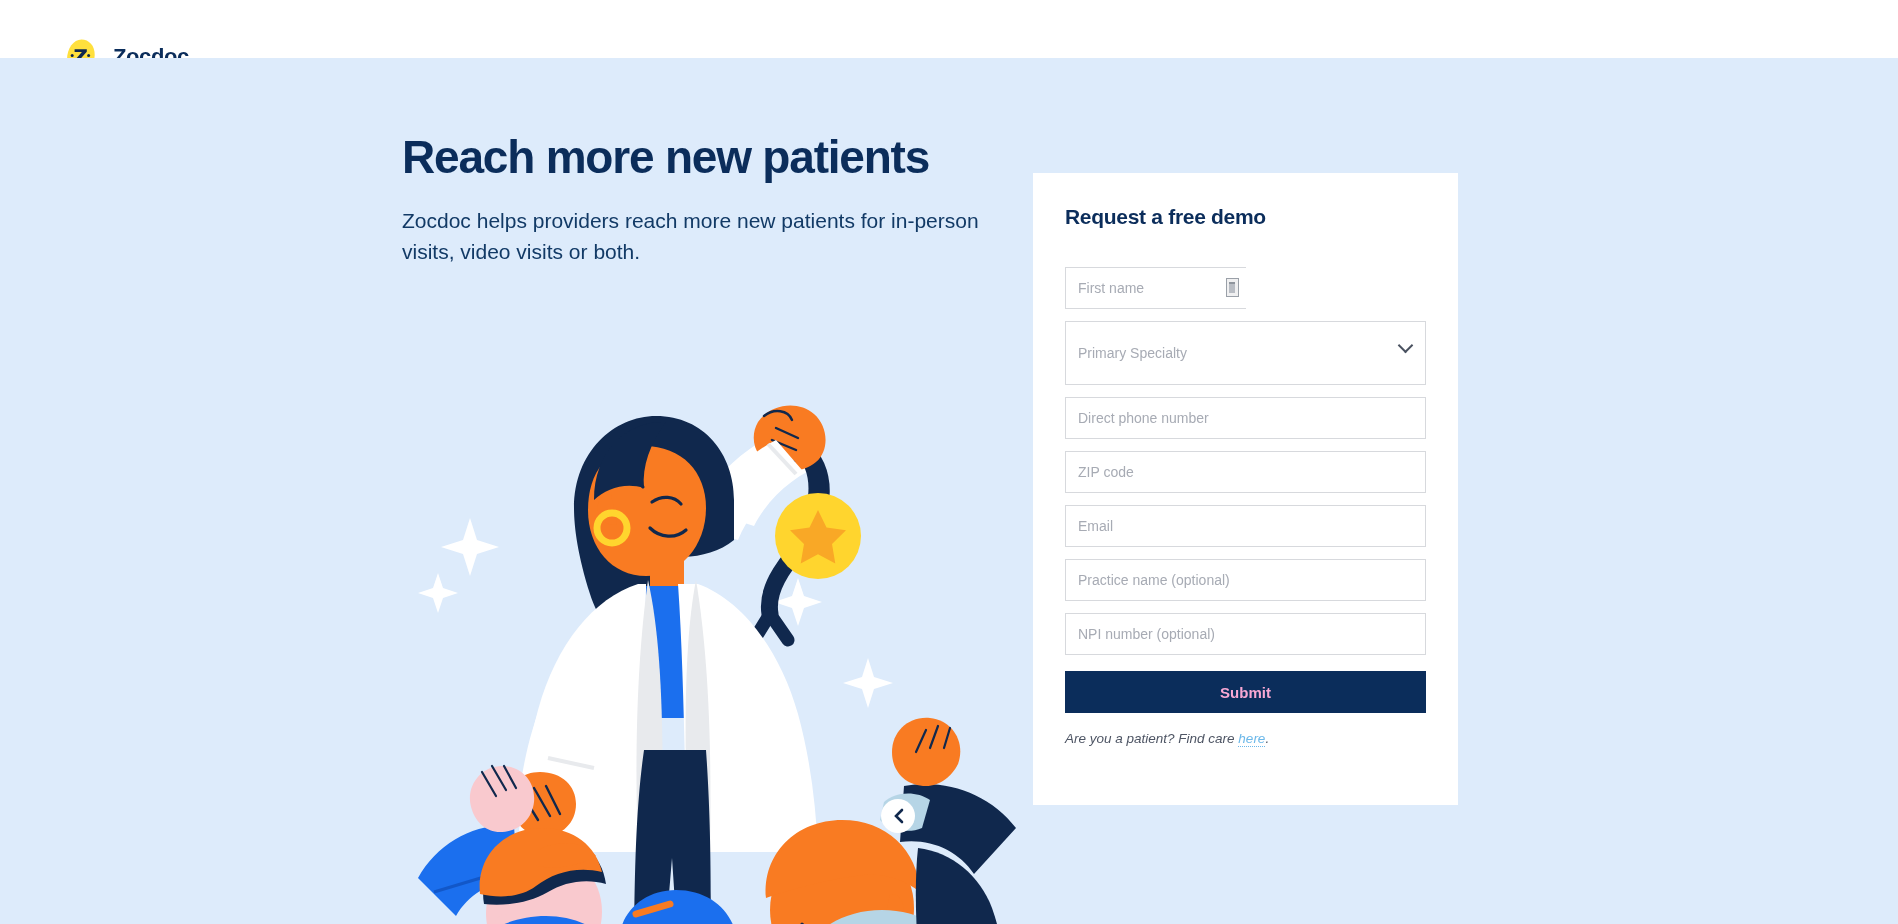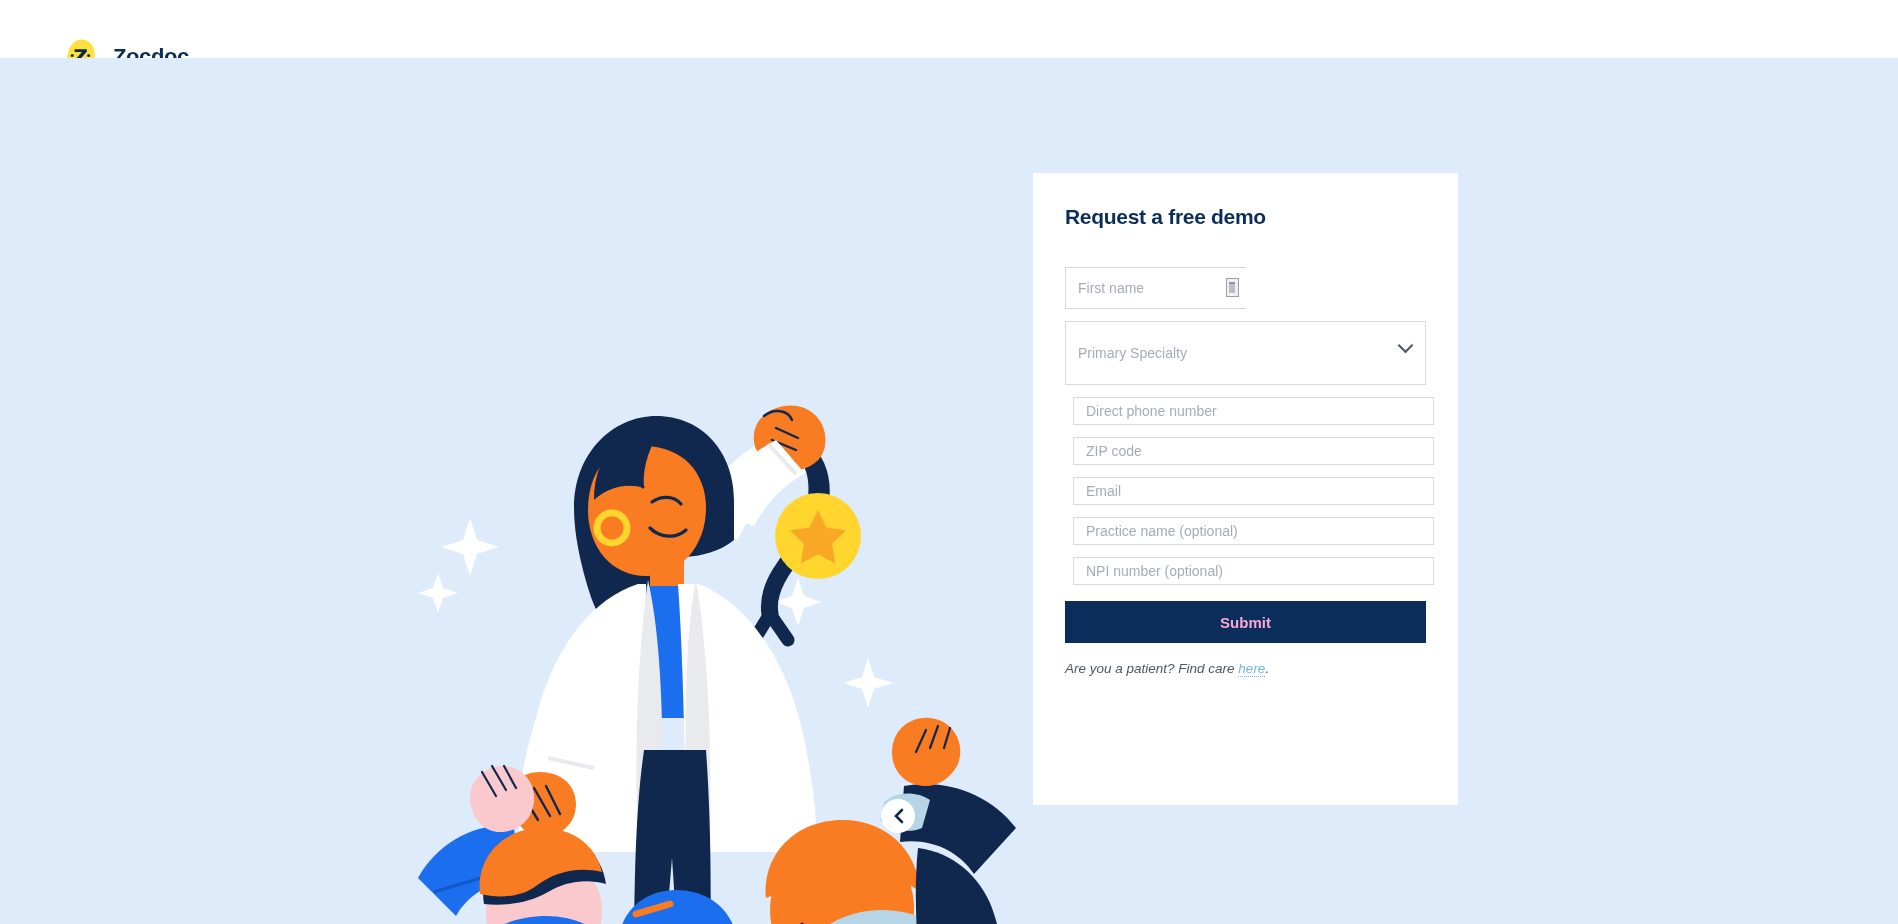--- a/index.html
+++ b/index.html
@@ -93,21 +93,21 @@
     font-size: 14px; color: #a7abb4;
     padding: 0 12px; display: flex; align-items: center;
     border-radius: 0;
   }
   .chev {
     position: absolute; right: 15px; top: 19px;
     width: 11px; height: 11px;
     border-right: 2px solid #4a5260; border-bottom: 2px solid #4a5260;
     transform: rotate(45deg);
   }
-  .stack-field { margin-bottom: 12px; height: 28px; margin-left: 8px; }
+  .stack-field { margin-bottom: 12px; height: 42px; }
   .submit-btn {
     width: 100%; height: 42px; margin-top: 4px;
     background: #0b2d5b; color: #f9a8d4;
     border: none; border-radius: 0;
     font-family: "Liberation Sans", sans-serif;
     font-size: 15px; font-weight: bold; cursor: pointer;
   }
   .foot-note {
     margin-top: 18px; text-align: left;
     font-size: 13.5px; color: #4e5564; font-style: italic;
@@ -132,20 +132,24 @@
           <circle cx="26.6" cy="17.4" r="1.5" fill="#10284D"></circle>
           <path d="M11.3 24.4c2.2 5 11.6 6.2 15.4 1.2" stroke="#10284D" stroke-width="2.4" fill="none" stroke-linecap="round"></path>
         </svg>
       </span>
       <span class="brand-name">Zocdoc</span>
     </a>
   </div>
 
   <div class="hero">
 
+    <div class="hero-copy">
+      <h1 class="hero-title">Reach more new patients</h1>
+      <p class="hero-sub">Zocdoc helps providers reach more new patients for in-person visits, video visits or both.</p>
+    </div>
 
     <div class="illus">
       <svg viewBox="0 0 620 620" aria-hidden="true">
 
         <g fill="#ffffff">
           <path d="M72 160 l7 22 22 7 -22 7 -7 22 -7-22 -22-7 22-7z"></path>
           <path d="M40 215 l5 15 15 5 -15 5 -5 15 -5-15 -15-5 15-5z"></path>
           <path d="M400 220 l6 18 18 6 -18 6 -6 18 -6-18 -18-6 18-6z"></path>
           <path d="M470 300 l6 19 19 6 -19 6 -6 19 -6-19 -19-6 19-6z"></path>
         </g>

